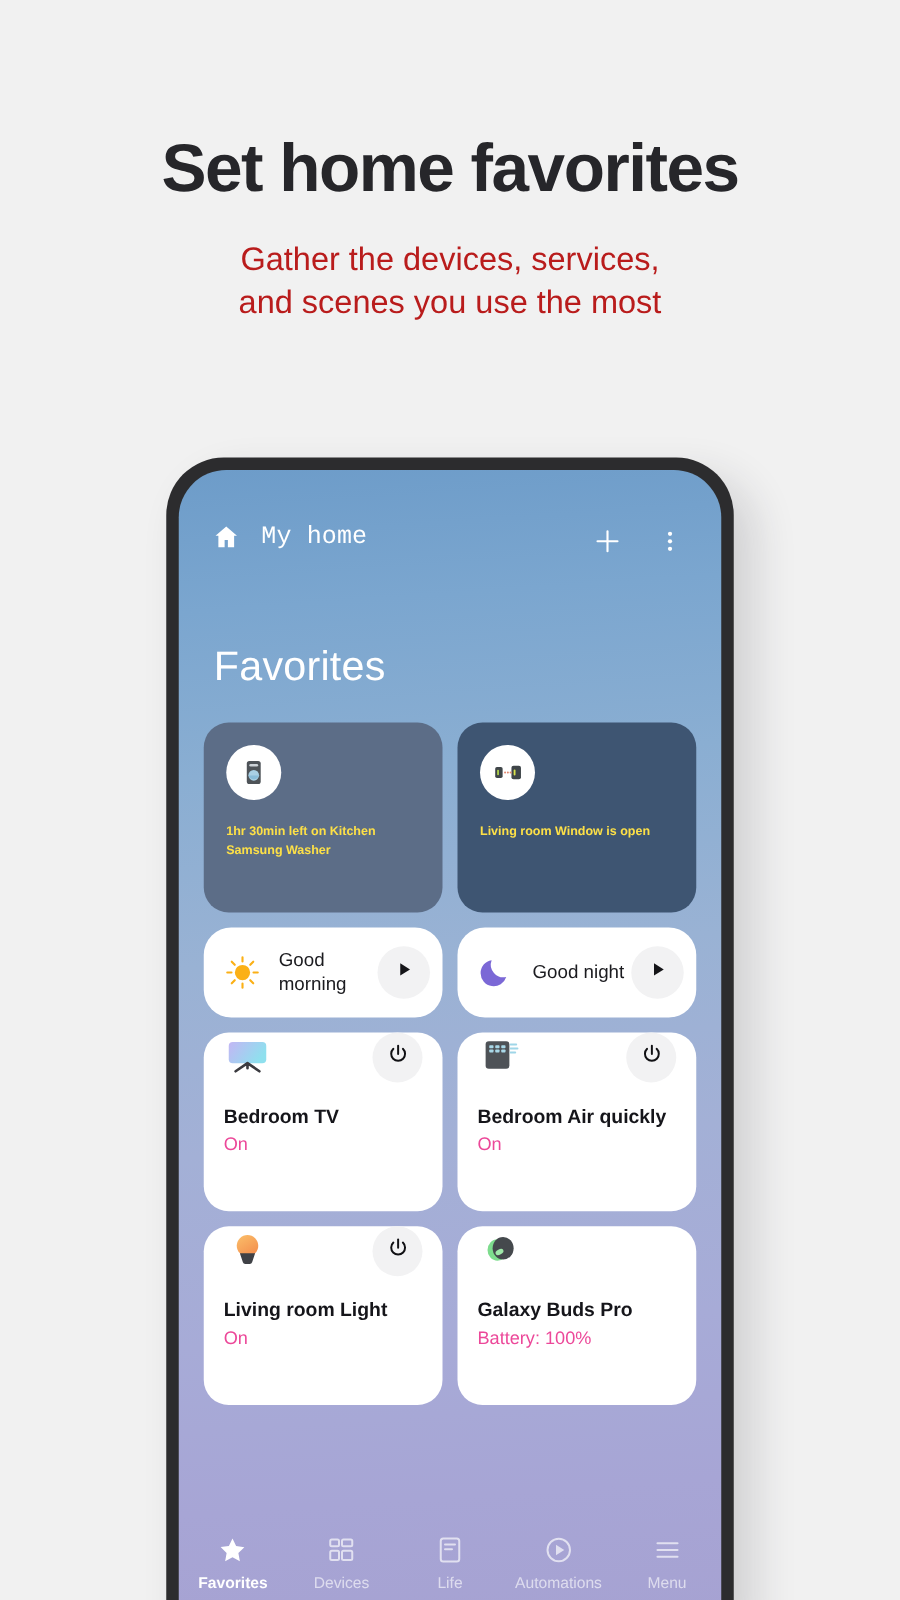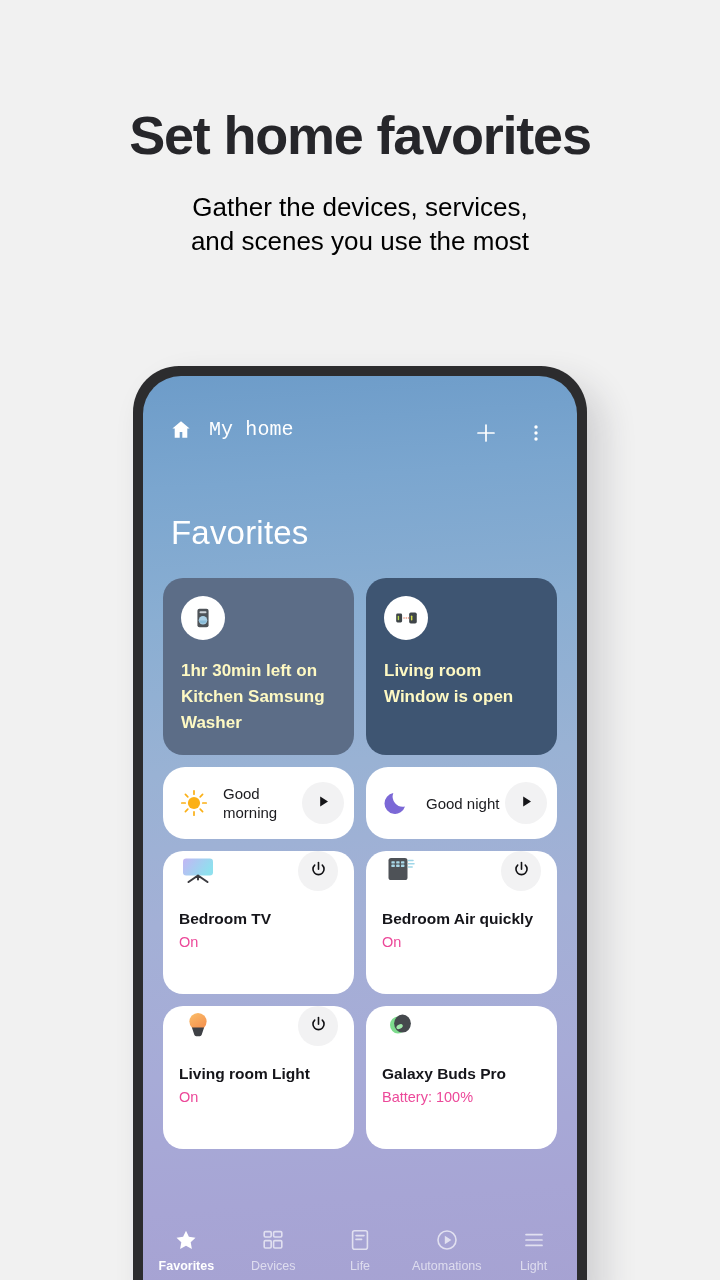--- a/index.html
+++ b/index.html
@@ -31,21 +31,21 @@
     font-size: 54px;
     font-weight: 700;
     color: #26262a;
     letter-spacing: -1.2px;
     line-height: 1.15;
   }
   .promo-sub {
     margin-top: 24px;
     font-size: 26px;
     font-weight: 400;
-    color: #000000;
+    color: #b91c1c;
     line-height: 1.32;
   }
 
   
   .phone {
     position: absolute;
     left: 133px;
     top: 366px;
     width: 454px;
     height: 930px;
@@ -124,23 +124,23 @@
   .status-card.a { background: #5c6d87; }
   .status-card.b { background: #3e5572; }
   .status-ico-wrap {
     width: 44px; height: 44px;
     border-radius: 50%;
     background: #ffffff;
     display: flex; align-items: center; justify-content: center;
   }
   .status-text {
     margin-top: 18px;
-    font-size: 17px;
+    font-size: 10px;
     line-height: 1.52;
-    color: #fef9c3;
+    color: #fde047;
     font-weight: 600;
   }
 
   
   .scene-card {
     background: #ffffff;
     border-radius: 22px;
     height: 72px;
     display: flex;
     align-items: center;
@@ -480,20 +480,20 @@
           </span>
           <span class="nav-label">Automations</span>
         </div>
 
         <div class="nav-item">
           <span class="nav-ic">
             <svg viewBox="0 0 24 24" width="24" height="24" stroke="rgba(255,255,255,0.66)" stroke-width="1.7" stroke-linecap="round">
               <path d="M4 6.6h16M4 12h16M4 17.4h16"></path>
             </svg>
           </span>
-          <span class="nav-label">Light</span>
+          <span class="nav-label">Menu</span>
         </div>
 
       </div>
 
     </div>
   </div>
 </div>
 
 </body></html>

